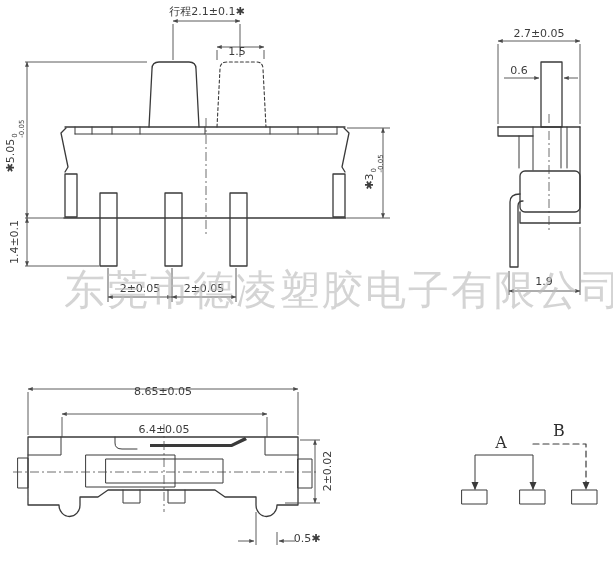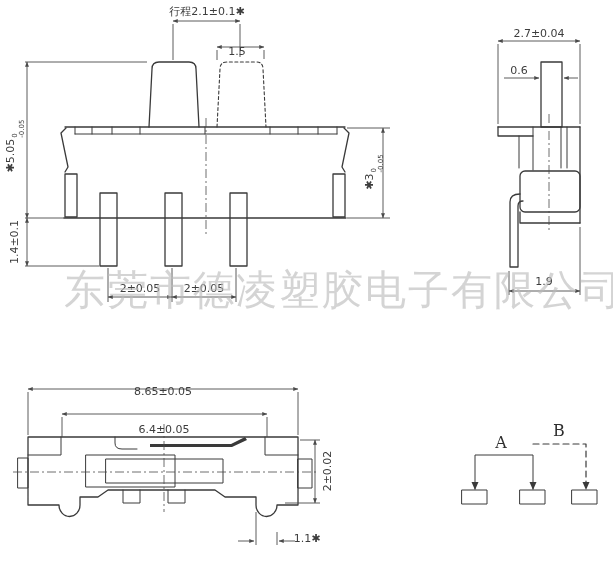--- a/index.html
+++ b/index.html
@@ -135,26 +135,26 @@
   <div class="dim-label rot" style="left:374px;top:172px">
     <span>✱3</span><span class="tol">
         <i>0</i>
         <i>-0.05</i>
       </span>
   </div>
 
   <div class="dim-label" style="left:140px;top:289px">2±0.05</div>
   <div class="dim-label" style="left:204px;top:289px">2±0.05</div>
 
-  <div class="dim-label" style="left:539px;top:34px">2.7±0.04</div>
+  <div class="dim-label" style="left:539px;top:34px">2.7±0.05</div>
   <div class="dim-label" style="left:519px;top:71px">0.6</div>
   <div class="dim-label" style="left:544px;top:282px">1.9</div>
 
   <div class="dim-label" style="left:163px;top:392px">8.65±0.05</div>
   <div class="dim-label" style="left:164px;top:430px">6.4±0.05</div>
   <div class="dim-label rot" style="left:328px;top:471px">2±0.02</div>
-  <div class="dim-label" style="left:307px;top:539px">1.1✱</div>
+  <div class="dim-label" style="left:307px;top:539px">0.5✱</div>
 
   <div class="circuit-label" style="left:501px;top:442px">A</div>
   <div class="circuit-label" style="left:559px;top:430px">B</div>
 
   <div class="watermark">东莞市德凌塑胶电子有限公司</div>
 </div>
 
 </body></html>

